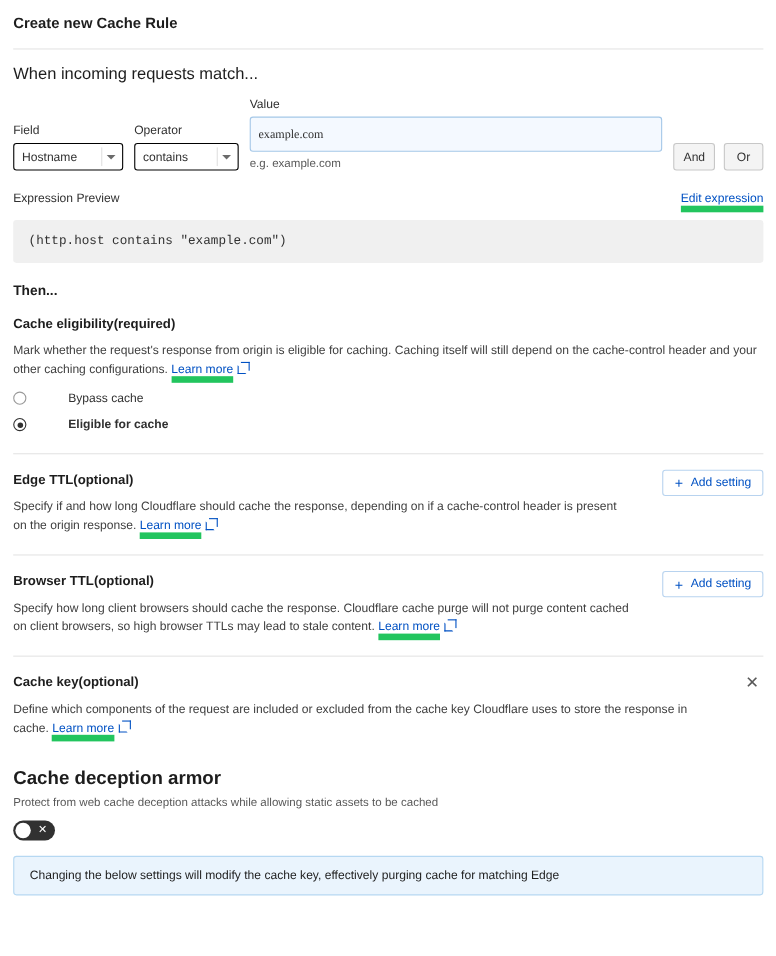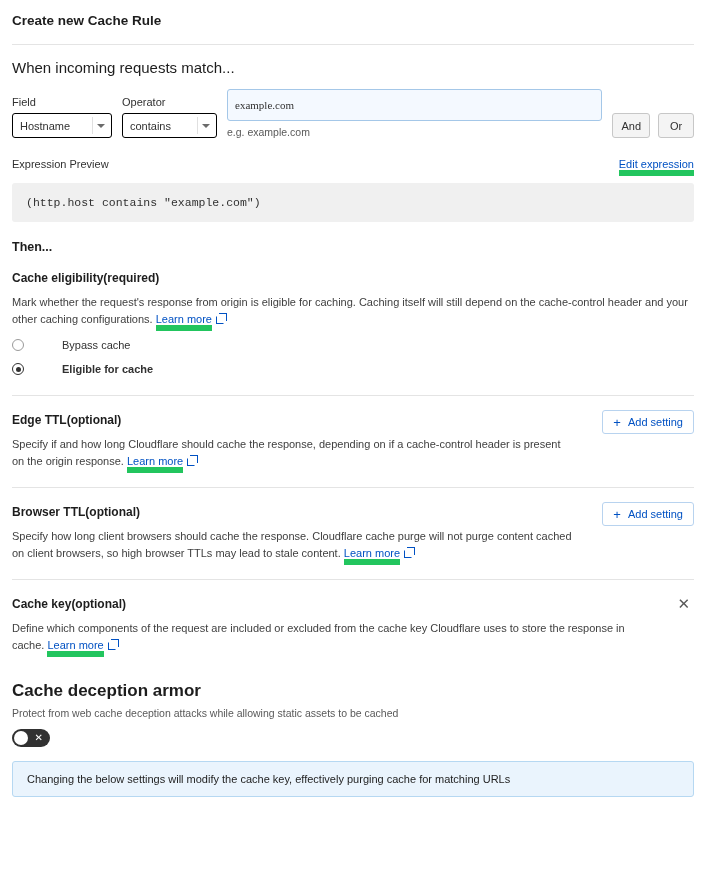--- a/index.html
+++ b/index.html
@@ -321,20 +321,21 @@
     <div class="col-operator">
       <div class="field-label">Operator</div>
       <div class="select-box">
         <span>contains</span>
         <span class="divider"></span>
         <span class="caret"></span>
       </div>
     </div>
 
     <div class="col-value">
+      <div class="field-label">Value</div>
       <input class="value-input" type="text" value="example.com" style="">
       <div class="value-hint">e.g. example.com</div>
     </div>
 
     <div style="padding-top:21px; display:flex; gap:8px;">
       <button class="small-btn">And</button>
       <button class="small-btn">Or</button>
     </div>
   </div>
 
@@ -418,15 +419,15 @@
 
   <div class="toggle-group">
     <div class="toggle-title">Cache deception armor</div>
     <div class="toggle-desc">Protect from web cache deception attacks while allowing static assets to be cached</div>
     <div class="toggle">
       <span class="knob"></span>
       <span class="mark">✕</span>
     </div>
   </div>
 
-  <div class="notice">Changing the below settings will modify the cache key, effectively purging cache for matching URLs</div>
+  <div class="notice">Changing the below settings will modify the cache key, effectively purging cache for matching Edge</div>
 
 </div>
 
 </body></html>

